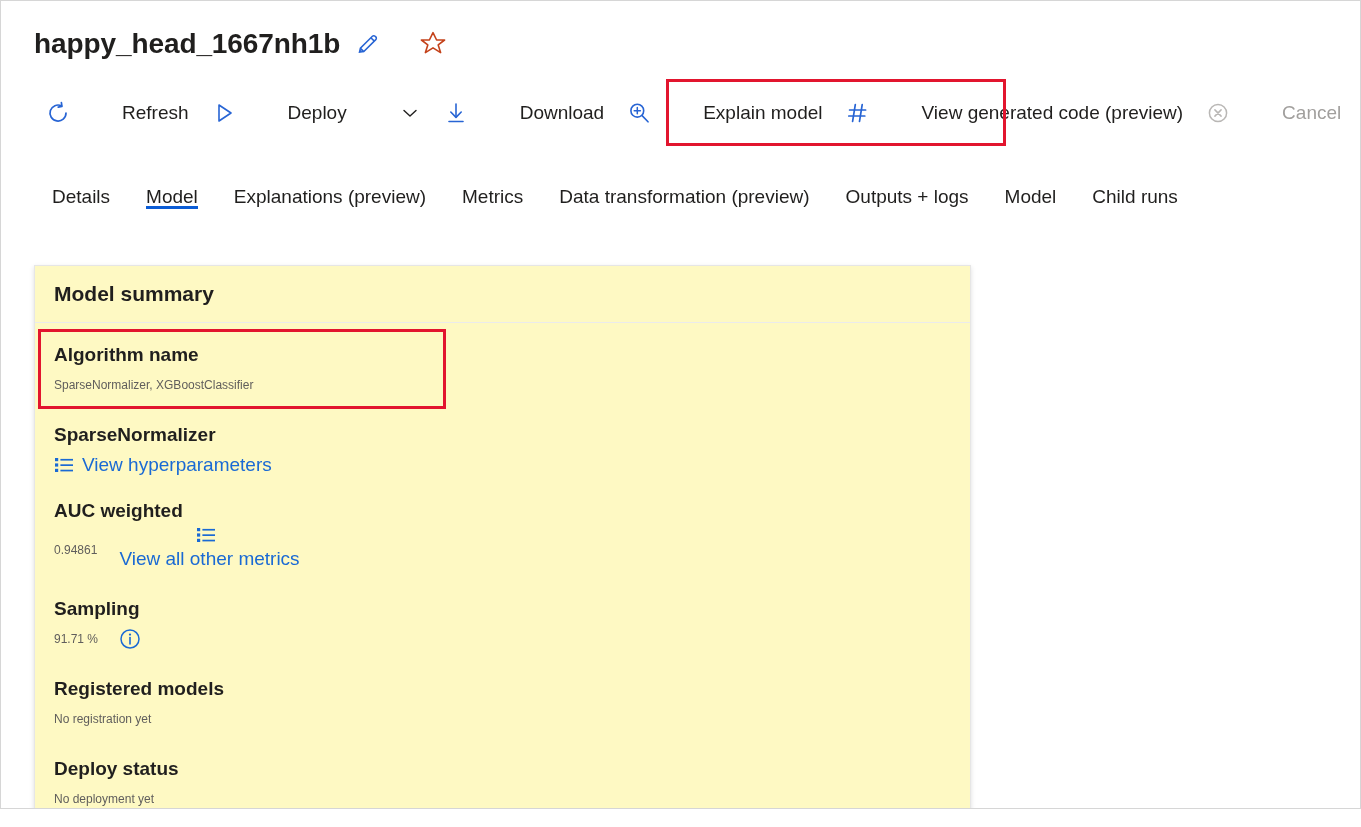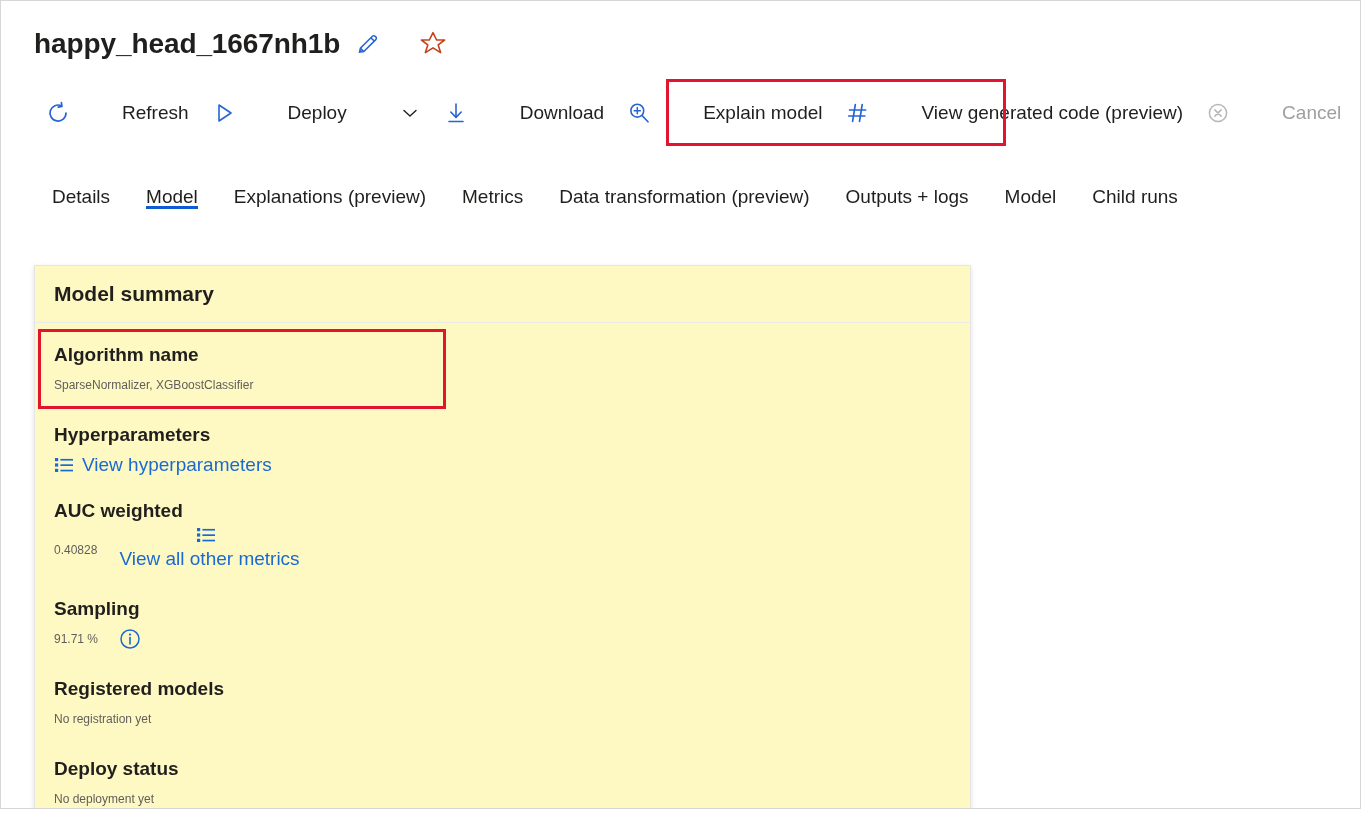--- a/index.html
+++ b/index.html
@@ -304,42 +304,42 @@
     <div id="card-body">
 
       <div class="field" id="algorithm-field">
         <div class="field-label">Algorithm name</div>
         <div class="field-value">SparseNormalizer, XGBoostClassifier</div>
       </div>
 
       <div class="spacer-20"></div>
 
       <div class="field">
-        <div class="field-label">Hyperparameters</div>
+        <div class="field-label">SparseNormalizer</div>
         <a class="link">
           <span class="list-icon">
             <svg width="20" height="18" viewBox="0 0 20 18" fill="none">
               <rect x="1" y="2" width="3.2" height="3.2" fill="#1a6ad4"></rect>
               <rect x="1" y="7.4" width="3.2" height="3.2" fill="#1a6ad4"></rect>
               <rect x="1" y="12.8" width="3.2" height="3.2" fill="#1a6ad4"></rect>
               <rect x="6.4" y="2.9" width="12.6" height="1.7" fill="#1a6ad4"></rect>
               <rect x="6.4" y="8.3" width="12.6" height="1.7" fill="#1a6ad4"></rect>
               <rect x="6.4" y="13.7" width="12.6" height="1.7" fill="#1a6ad4"></rect>
             </svg>
           </span>
           <span>View hyperparameters</span>
         </a>
       </div>
 
       <div class="spacer-16"></div>
 
       <div class="field">
         <div class="field-label">AUC weighted</div>
         <div class="field-value-row">
-          <span class="field-value">0.40828</span>
+          <span class="field-value">0.94861</span>
           <a class="link" style="margin-left:22px;flex-direction:column;">
             <span class="list-icon">
               <svg width="20" height="18" viewBox="0 0 20 18" fill="none">
                 <rect x="1" y="2" width="3.2" height="3.2" fill="#1a6ad4"></rect>
                 <rect x="1" y="7.4" width="3.2" height="3.2" fill="#1a6ad4"></rect>
                 <rect x="1" y="12.8" width="3.2" height="3.2" fill="#1a6ad4"></rect>
                 <rect x="6.4" y="2.9" width="12.6" height="1.7" fill="#1a6ad4"></rect>
                 <rect x="6.4" y="8.3" width="12.6" height="1.7" fill="#1a6ad4"></rect>
                 <rect x="6.4" y="13.7" width="12.6" height="1.7" fill="#1a6ad4"></rect>
               </svg>

